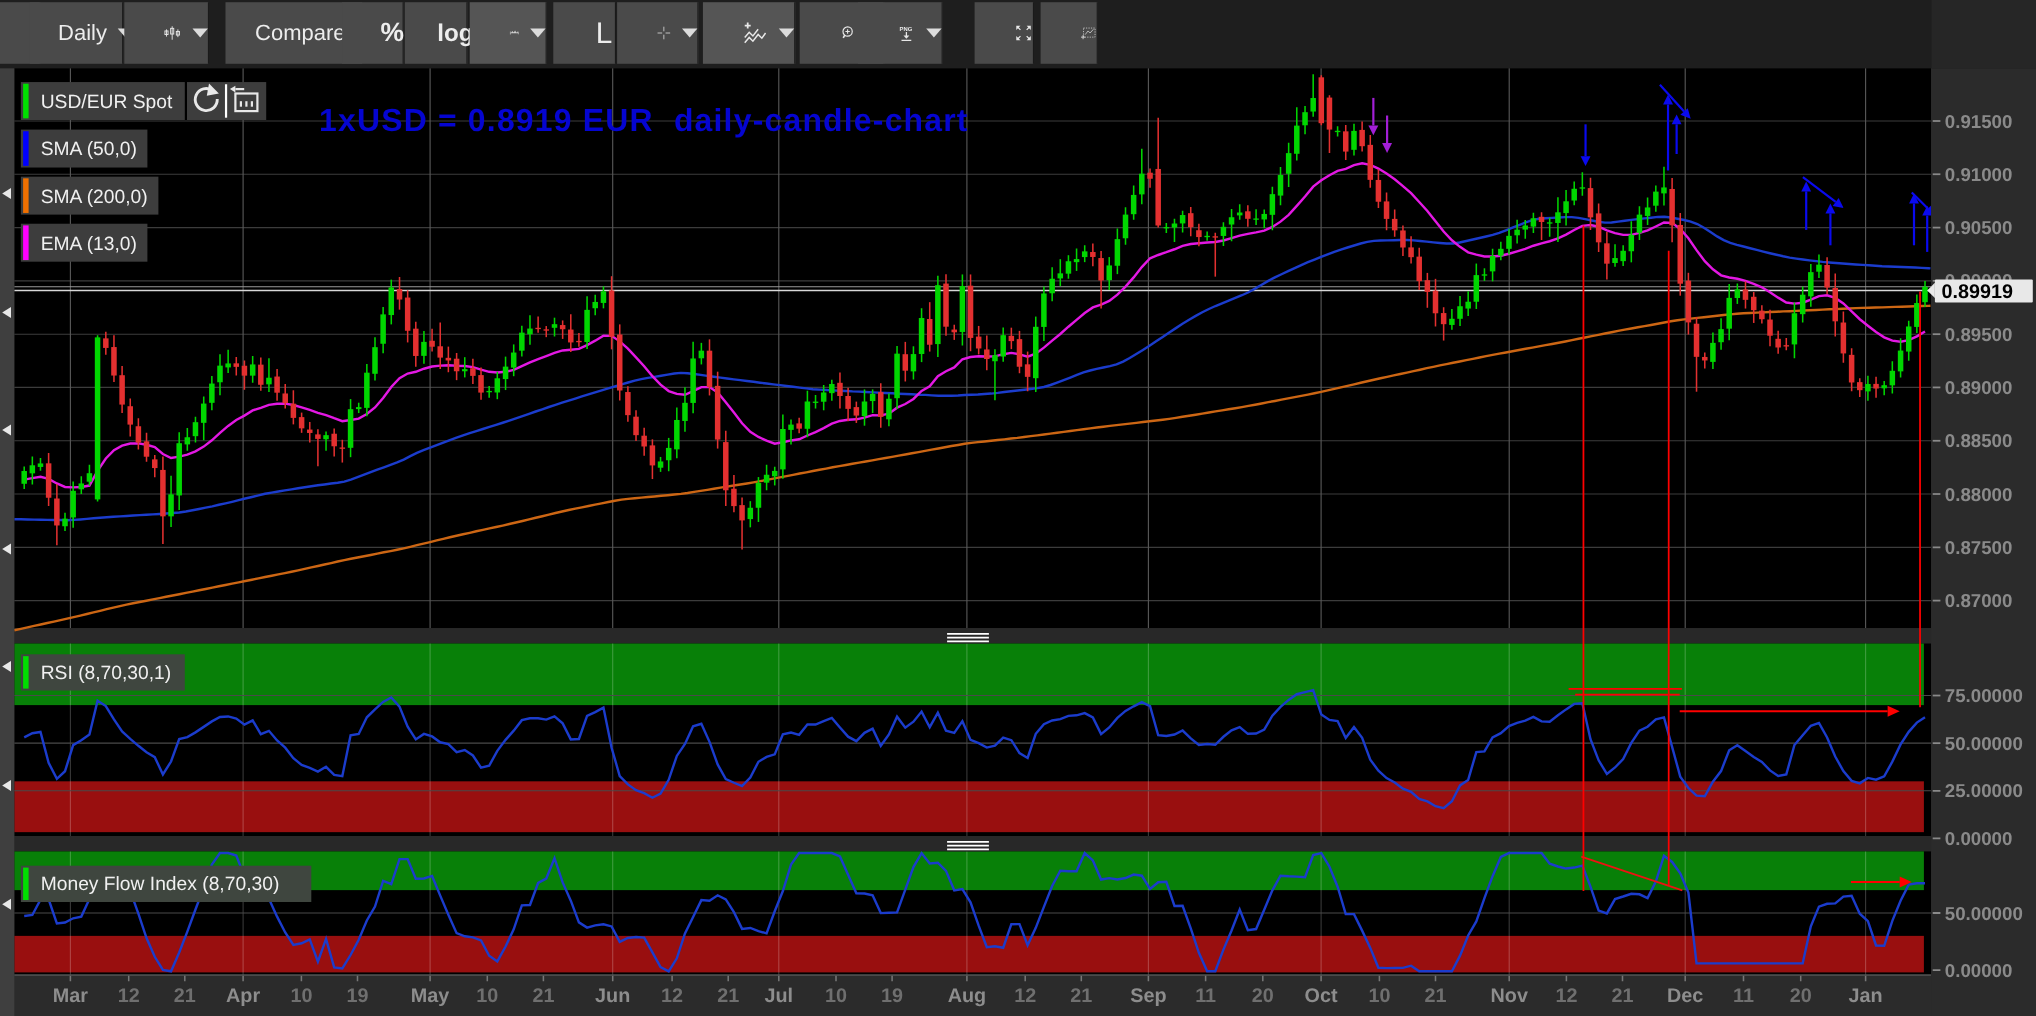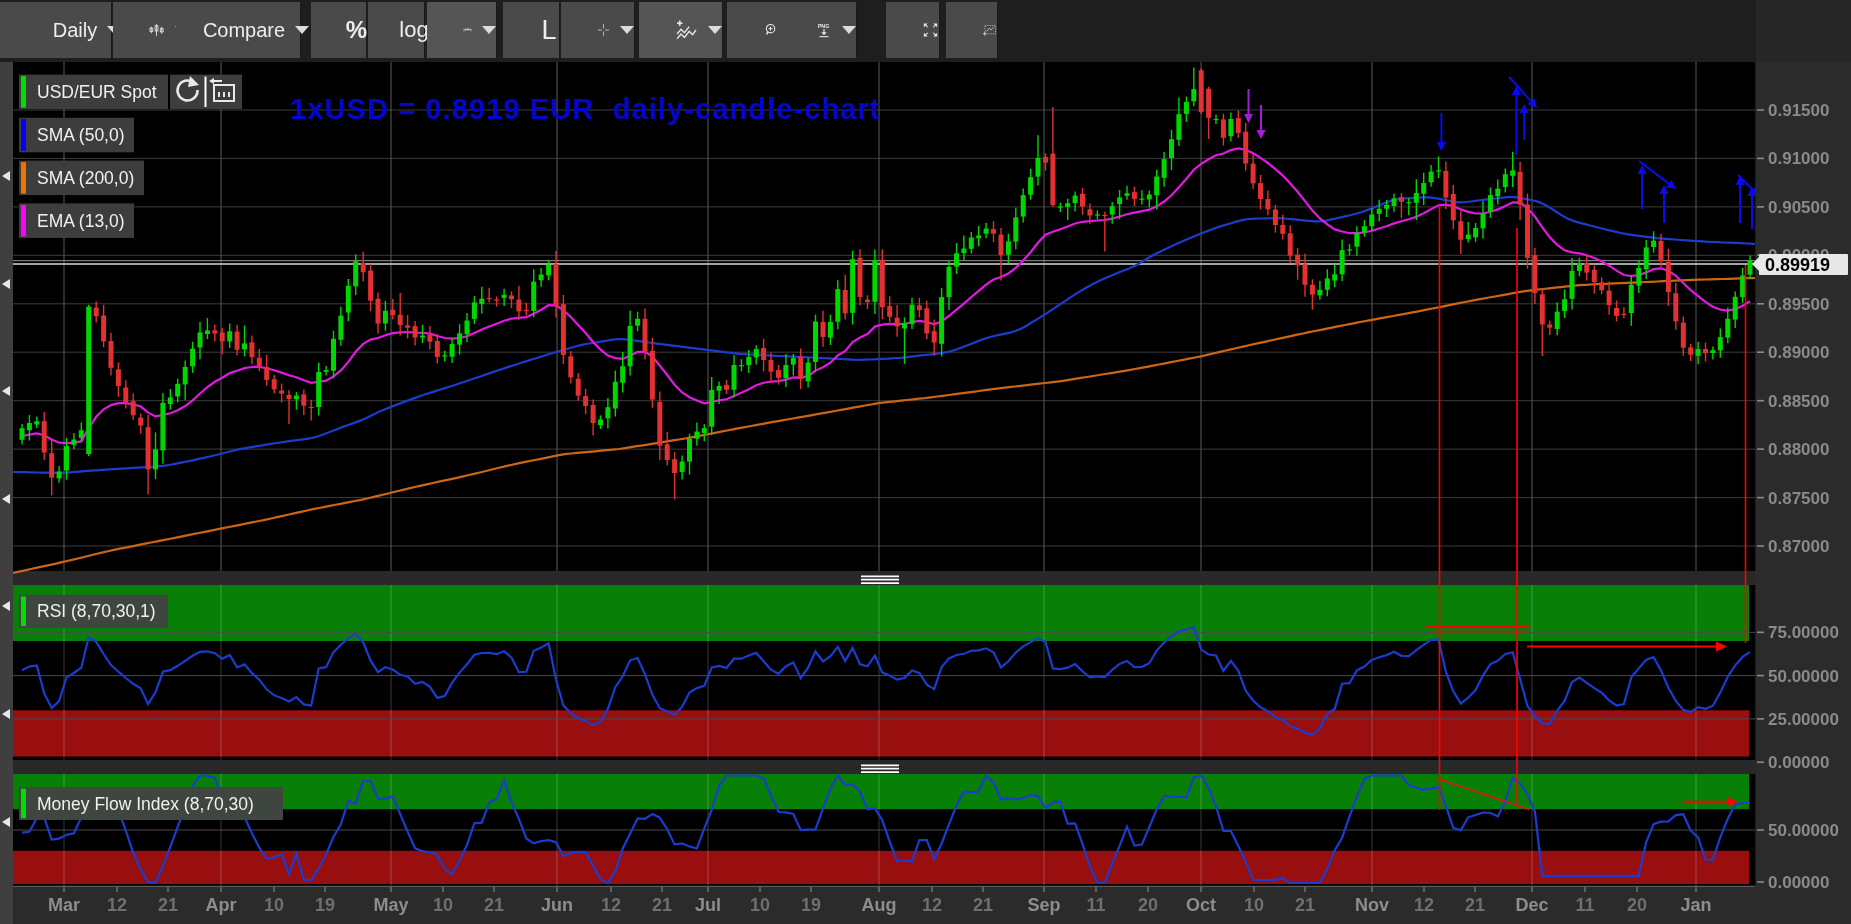--- a/index.html
+++ b/index.html
@@ -748,29 +748,29 @@
 <line x1="5" y1="8" x2="5" y2="22"></line>
             <rect x="2" y="11" width="6" height="7"></rect>
 <line x1="16" y1="2" x2="16" y2="28"></line>
             <rect x="13" y="6" width="6" height="11"></rect>
 <line x1="27" y1="8" x2="27" y2="23"></line>
             <rect x="24" y="12" width="6" height="7"></rect>
           </g>
         </svg>
         <span class="car"></span>
       </div>
-      <div class="tb" style="left:176px;width:125px;background:#4a4a4a">
+      <div class="tb" style="left:205px;width:125px;background:#4a4a4a">
         <span class="bt">Compare</span>
         <span class="car"></span>
       </div>
       <div class="tb" style="left:311px;width:56px;background:#4a4a4a">
         <span class="bt" style="font-size:24px;font-weight:bold">%</span>
       </div>
       <div class="tb" style="left:368px;width:57px;background:#4a4a4a">
-        <span class="bt" style="font-size:22px;font-weight:normal">log</span>
+        <span class="bt" style="font-size:22px;font-weight:bold">log</span>
       </div>
       <div class="tb" style="left:427px;width:70px;background:#555555">
         <svg width="36" height="26" viewBox="0 0 36 26">
           <line x1="2" y1="13" x2="34" y2="13" stroke="#e8e8e8" stroke-width="1.6"></line>
 <path d="M6 13 L11 6 L16 11 L21 4 L26 12 L31 7 L31 13 Z" fill="#cfcfcf"></path>
 <line x1="4" y1="7" x2="4" y2="19" stroke="#e8e8e8" stroke-width="1.6"></line>
           <line x1="33" y1="8" x2="33" y2="18" stroke="#e8e8e8" stroke-width="1.6"></line>
         </svg>
         <span class="car"></span>
       </div>

